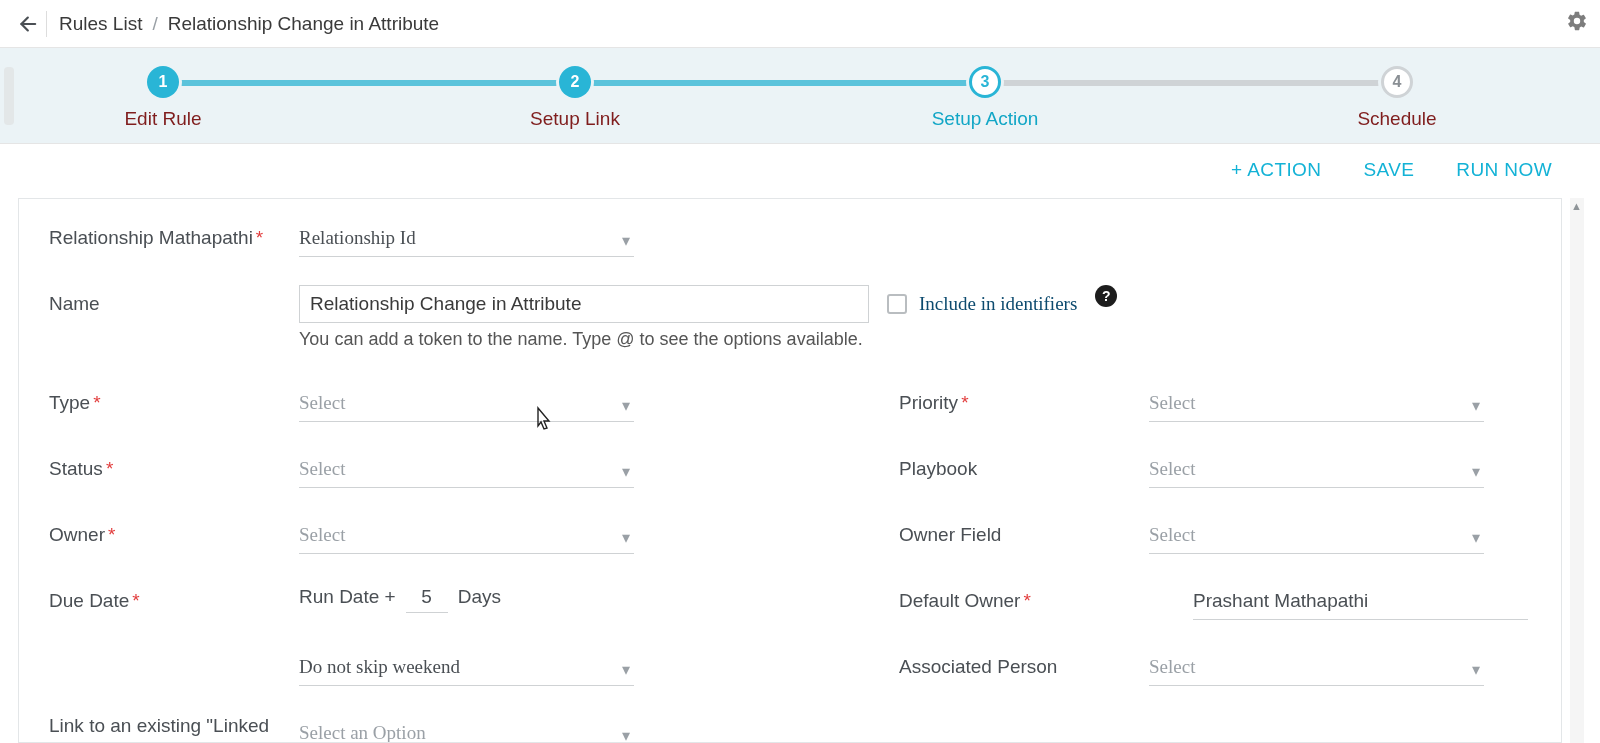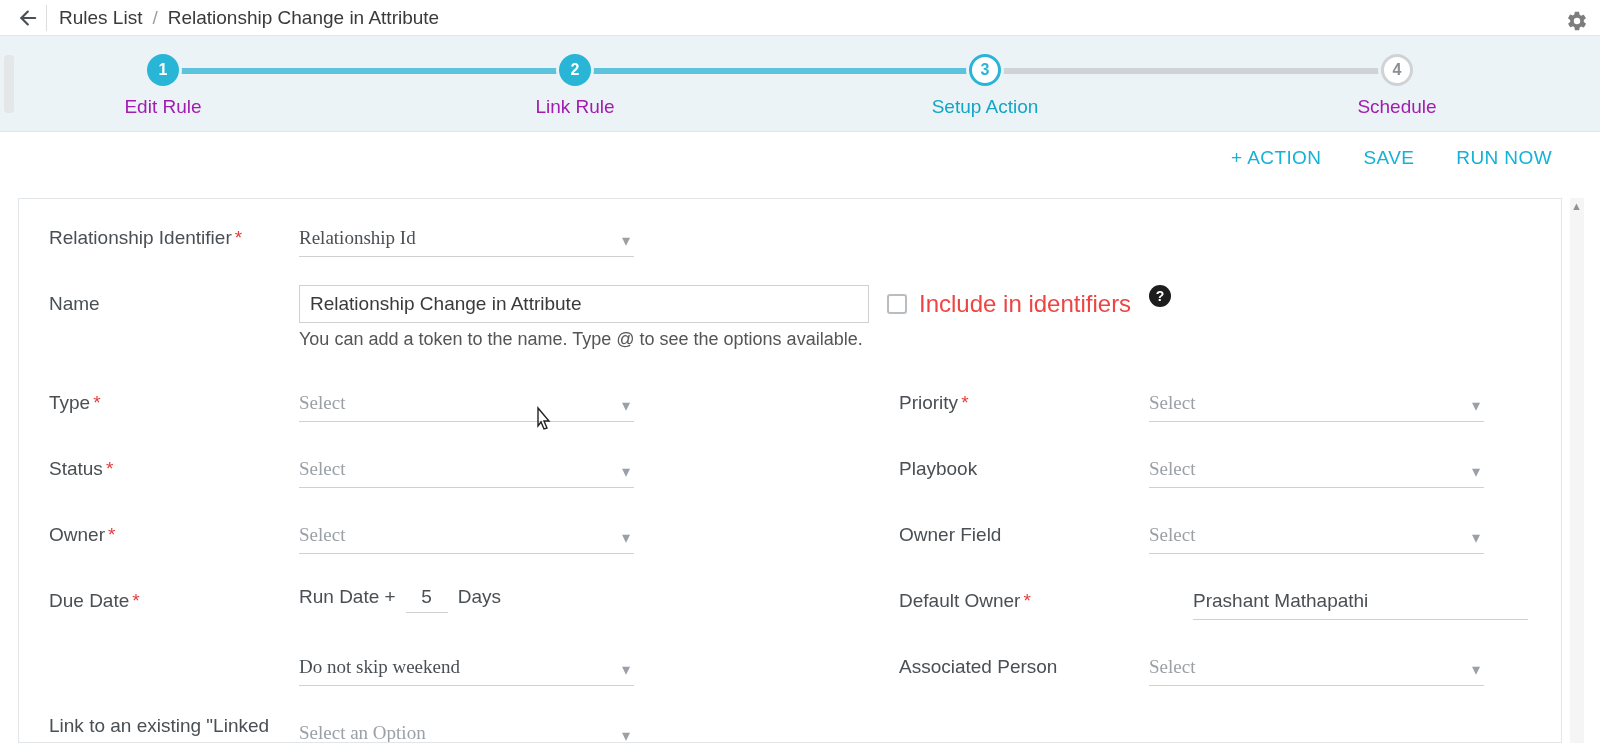--- a/index.html
+++ b/index.html
@@ -1,38 +1,38 @@
 <!DOCTYPE html>
 <html><head>
 <meta charset="utf-8">
 <style>
   * { box-sizing: border-box; }
   html, body { margin:0; padding:0; font-family: -apple-system, BlinkMacSystemFont, "Segoe UI", Arial, sans-serif; color:#333; background:#fff; }
   body { width:1600px; height:743px; overflow:hidden; position:relative; }
 
   
-  .topbar { height:36px; display:flex; align-items:center; border-bottom:1px solid #e5e5e5; padding:0 12px; position:relative;}
+  .topbar { height:48px; display:flex; align-items:center; border-bottom:1px solid #e5e5e5; padding:0 12px; position:relative;}
   .back-arrow { width:28px; height:28px; display:flex; align-items:center; justify-content:center; cursor:pointer; color:#555;}
   .vline { width:1px; height:26px; background:#ddd; margin:0 12px 0 6px;}
   .crumb { font-size:19px; color:#3a3a3a; }
   .crumb-sep { margin:0 10px; color:#9aa0a6; font-size:19px; }
   .crumb-current { font-size:19px; color:#3a3a3a; }
   .gear { position:absolute; right:12px; top:10px; color:#7d7d7d; cursor:pointer;}
 
   
   .stepper-wrap { background:#ebf3f6; height:96px; border-bottom:1px solid #e5e5e5; position:relative;}
   .edge-handle { position:absolute; left:4px; top:50%; transform:translateY(-50%); width:10px; height:58px; border-radius:4px; background:#ddd; opacity:.55;}
   .track { position:absolute; top:32px; height:6px; border-radius:3px; }
   .track-done  { background:#5bc3db; }
   .track-todo  { background:#cfd3d6; }
   .step { position:absolute; top:18px; width:220px; text-align:center; transform:translateX(-50%);}
   .step .circle { width:32px; height:32px; border-radius:50%; margin:0 auto; display:flex; align-items:center; justify-content:center; font-size:16px; font-weight:600; color:#fff; background:#29b5d6; box-shadow:0 0 0 3px #ebf3f6;}
   .step.hollow .circle { background:#fff; color:#29b5d6; border:3px solid #29b5d6; width:32px; height:32px; font-weight:700;}
   .step.future .circle { background:#fff; color:#8a8f94; border:3px solid #cfd3d6; font-weight:700;}
-  .step .label { margin-top:10px; font-size:19px; color:#a21caf;}
+  .step .label { margin-top:10px; font-size:19px; color:#7f1d1d;}
   .step.active .label { color:#12a6c6; font-weight:500;}
 
   
   .action-row { height:52px; display:flex; align-items:center; justify-content:flex-end; gap:42px; padding:0 48px 0 0; }
   .action-link { color:#13b2d6; font-size:19px; letter-spacing:.4px; cursor:pointer; font-weight:500;}
 
   
   .canvas-outer { position:absolute; left:18px; right:38px; top:198px; bottom:0; border:1px solid #e3e6e8; border-top:1px solid #e3e6e8; background:#fff;}
   .canvas-inner { position:absolute; left:30px; right:20px; top:20px; bottom:0; overflow:hidden;}
   .row { display:flex; align-items:flex-start; margin-bottom:28px; }
@@ -45,21 +45,21 @@
 
   
   .uline-select { position:relative; width:335px; height:38px; border-bottom:1px solid #cfd2d4; display:flex; align-items:center; cursor:pointer;font-family:Liberation Serif, serif;}
   .uline-select .val { font-size:19px; color:#4a4f54; }
   .uline-select.placeholder .val { color:#9aa0a6; }
   .uline-select .caret { position:absolute; right:4px; top:12px; color:#9aa0a6;}
   .boxed-input { width:570px; height:38px; border:1px solid #cfd2d4; padding:6px 10px; font-size:19px; color:#3a3a3a; outline:none;}
   .hint { font-size:18px; color:#555; margin-top:6px; width:620px;}
   .chk-wrap { display:flex; align-items:center; gap:12px; margin-left:18px;}
   .chk { width:20px; height:20px; border:2px solid #b9bdc0; border-radius:3px; background:#fff; cursor:pointer;}
-  .chk-lbl { font-size:24px; color:#ef4444;}
+  .chk-lbl { font-size:19px; color:#0c4a6e;font-family:Liberation Serif, serif;}
   .help-badge { width:22px; height:22px; border-radius:50%; background:#1d1d1d; color:#fff; display:flex; align-items:center; justify-content:center; font-size:14px; font-weight:700; margin-left:18px; cursor:pointer; position:relative; top:-8px;}
   .due-group { display:flex; align-items:baseline; gap:10px; font-size:19px; color:#4a4f54;}
   .due-num { width:42px; border:none; border-bottom:1px solid #cfd2d4; text-align:center; font-size:19px; padding:4px 0; outline:none; color:#4a4f54;}
   .owner-val { font-size:19px; color:#4a4f54; border-bottom:1px solid #cfd2d4; height:38px; display:flex; align-items:center; width:335px;margin-left:44px;}
 
   
   .scroll-track { position:absolute; right:16px; top:198px; bottom:0; width:14px; background:#f5f5f5;}
   .scroll-uparrow { position:absolute; right:18px; top:200px; color:#8e9498; font-size:11px;}
 
   
@@ -93,21 +93,21 @@
   <div class="track track-done" style="left:163px; width:412px;"></div>
   <div class="track track-done" style="left:575px; width:410px;"></div>
   <div class="track track-todo" style="left:985px; width:412px;"></div>
 
   <div class="step" style="left:163px;">
     <div class="circle">1</div>
     <div class="label">Edit Rule</div>
   </div>
   <div class="step" style="left:575px;">
     <div class="circle">2</div>
-    <div class="label">Link Rule</div>
+    <div class="label">Setup Link</div>
   </div>
   <div class="step hollow active" style="left:985px;">
     <div class="circle">3</div>
     <div class="label">Setup Action</div>
   </div>
   <div class="step future" style="left:1397px;">
     <div class="circle">4</div>
     <div class="label">Schedule</div>
   </div>
 </div>
@@ -118,21 +118,21 @@
   <span class="action-link">RUN NOW</span>
 </div>
 
 <div class="scroll-track"></div>
 <div class="scroll-uparrow">▲</div>
 
 <div class="canvas-outer">
   <div class="canvas-inner">
 
     <div class="row">
-      <div class="lbl"><span>Relationship Identifier</span><span class="req">*</span></div>
+      <div class="lbl"><span>Relationship Mathapathi</span><span class="req">*</span></div>
       <div class="col-left">
         <div class="uline-select">
           <span class="val">Relationship Id</span>
           <span class="caret">▾</span>
         </div>
       </div>
     </div>
 
     <div class="row" style="margin-bottom:34px;">
       <div class="lbl">Name</div>

